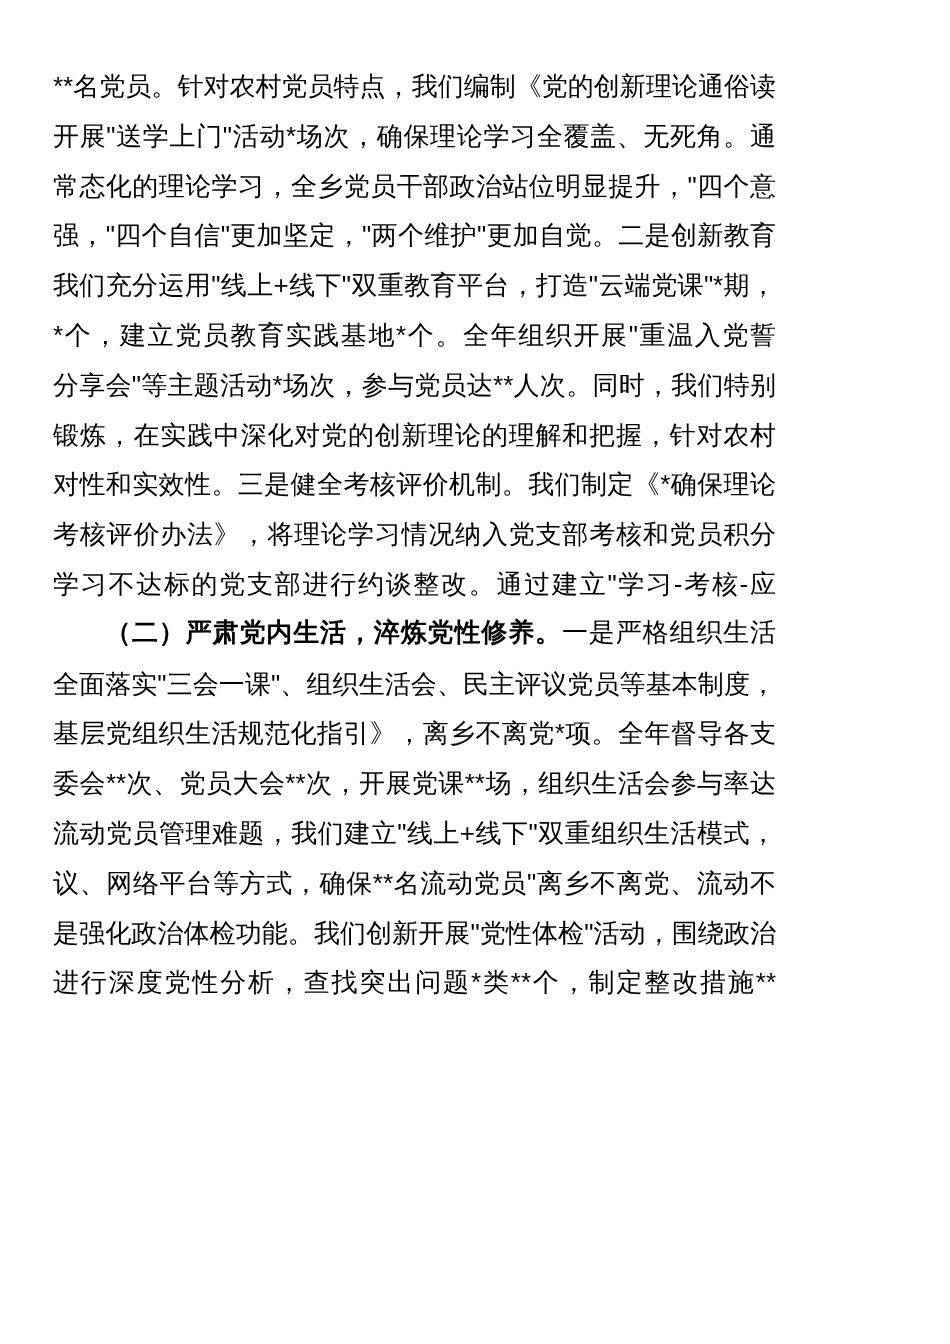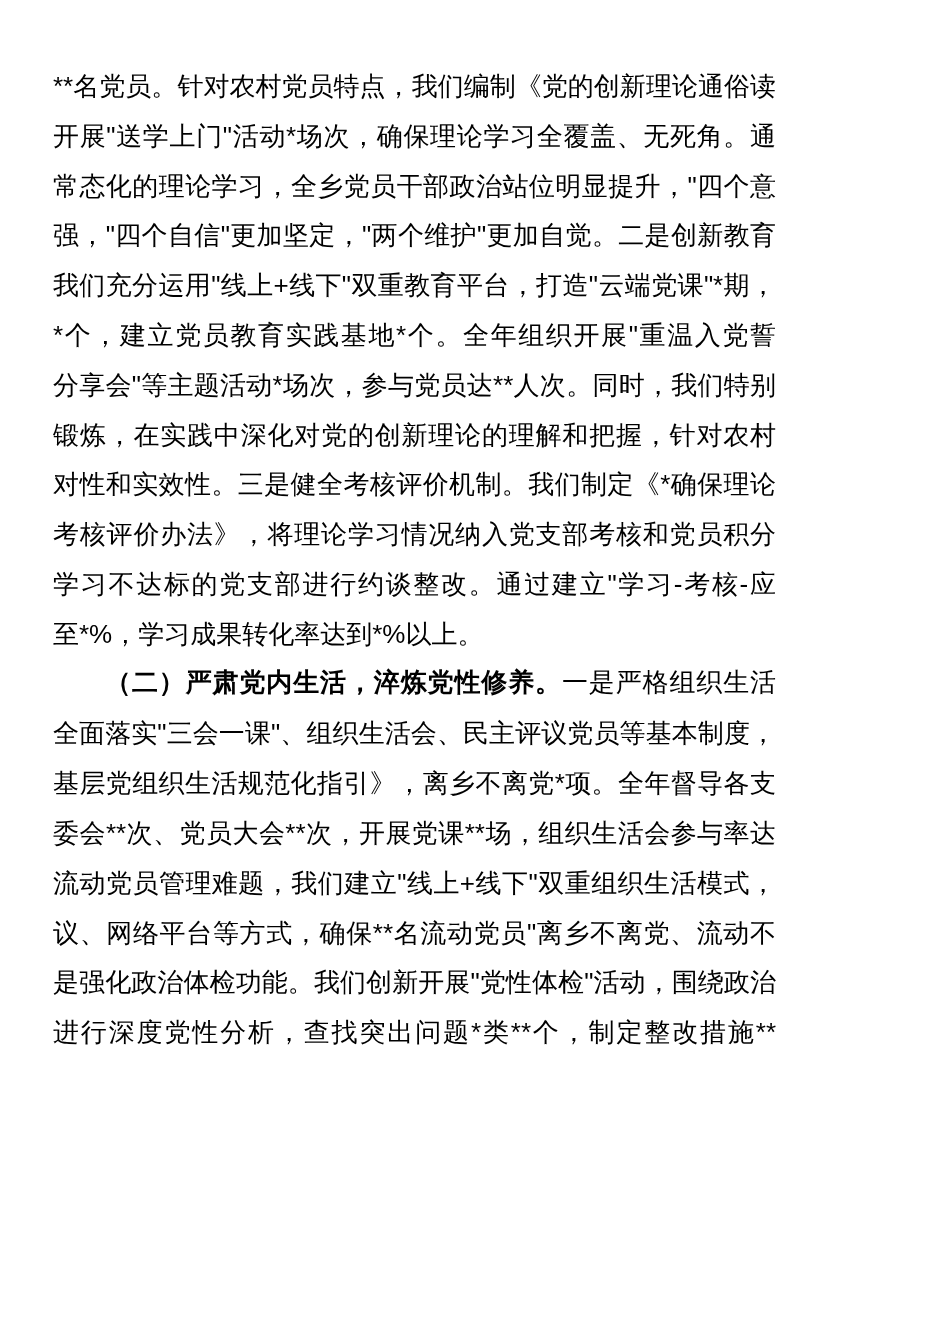--- a/index.html
+++ b/index.html
@@ -48,21 +48,20 @@
   <div class="line">开展"送学上门"活动*场次，确保理论学习全覆盖、无死角。通过系统化、</div>
   <div class="line">常态化的理论学习，全乡党员干部政治站位明显提升，"四个意识"不断增</div>
   <div class="line">强，"四个自信"更加坚定，"两个维护"更加自觉。二是创新教育载体方法。</div>
   <div class="line">我们充分运用"线上+线下"双重教育平台，打造"云端党课"*期，开发微党课</div>
   <div class="line">*个，建立党员教育实践基地*个。全年组织开展"重温入党誓词""红色故事</div>
   <div class="line">分享会"等主题活动*场次，参与党员达**人次。同时，我们特别注重将理</div>
   <div class="line">锻炼，在实践中深化对党的创新理论的理解和把握，针对农村党员特点</div>
   <div class="line">对性和实效性。三是健全考核评价机制。我们制定《*确保理论学习全覆盖</div>
   <div class="line">考核评价办法》，将理论学习情况纳入党支部考核和党员积分管理重要内</div>
   <div class="line">学习不达标的党支部进行约谈整改。通过建立"学习-考核-应用"闭环管理体</div>
-  <div class="line end">至*%，学习成果转化率达到*%以上。</div>
   <div class="line indent"><span class="bold">（二）严肃党内生活，淬炼党性修养。</span><span>一是严格组织生活制度。我们</span></div>
   <div class="line">全面落实"三会一课"、组织生活会、民主评议党员等基本制度，制定《*乡</div>
   <div class="line">基层党组织生活规范化指引》，离乡不离党*项。全年督导各支部召开支</div>
   <div class="line">委会**次、党员大会**次，开展党课**场，组织生活会参与率达*%。针对</div>
   <div class="line">流动党员管理难题，我们建立"线上+线下"双重组织生活模式，通过视频会</div>
   <div class="line">议、网络平台等方式，确保**名流动党员"离乡不离党、流动不流失"。二</div>
   <div class="line">是强化政治体检功能。我们创新开展"党性体检"活动，围绕政治信仰、纪</div>
   <div class="line">进行深度党性分析，查找突出问题*类**个，制定整改措施**条。通过"自</div>
 </div>
 

